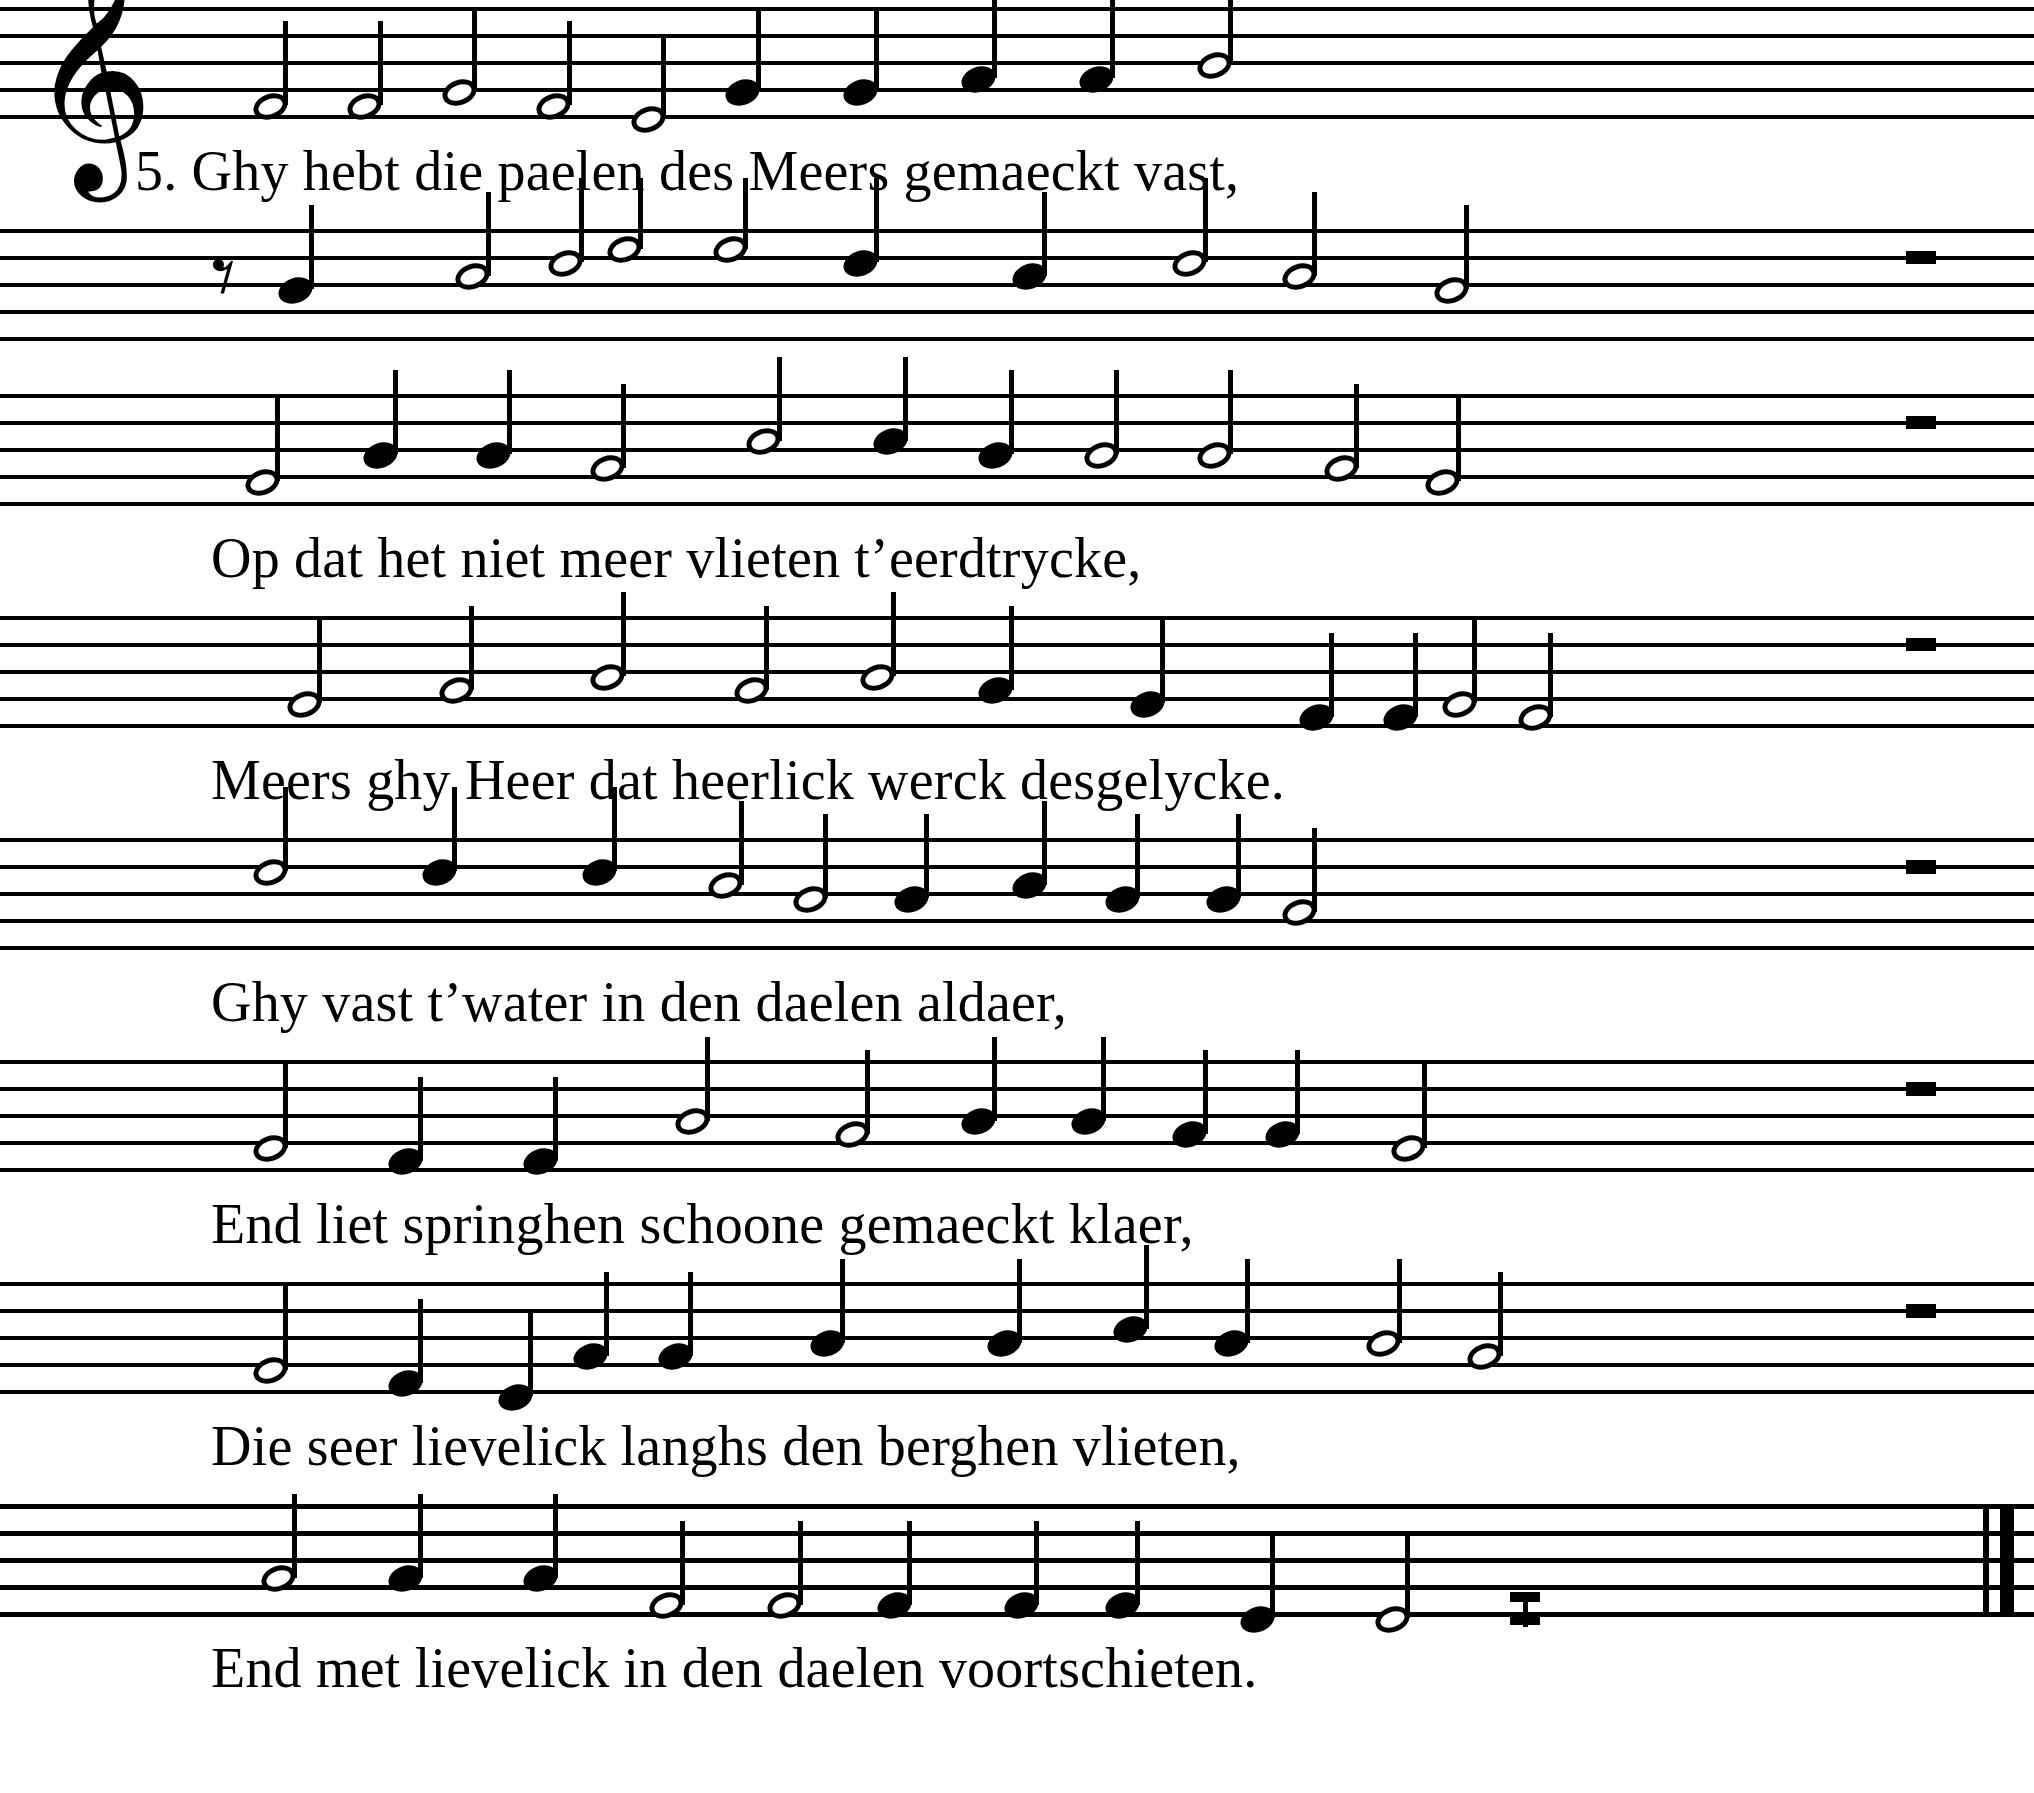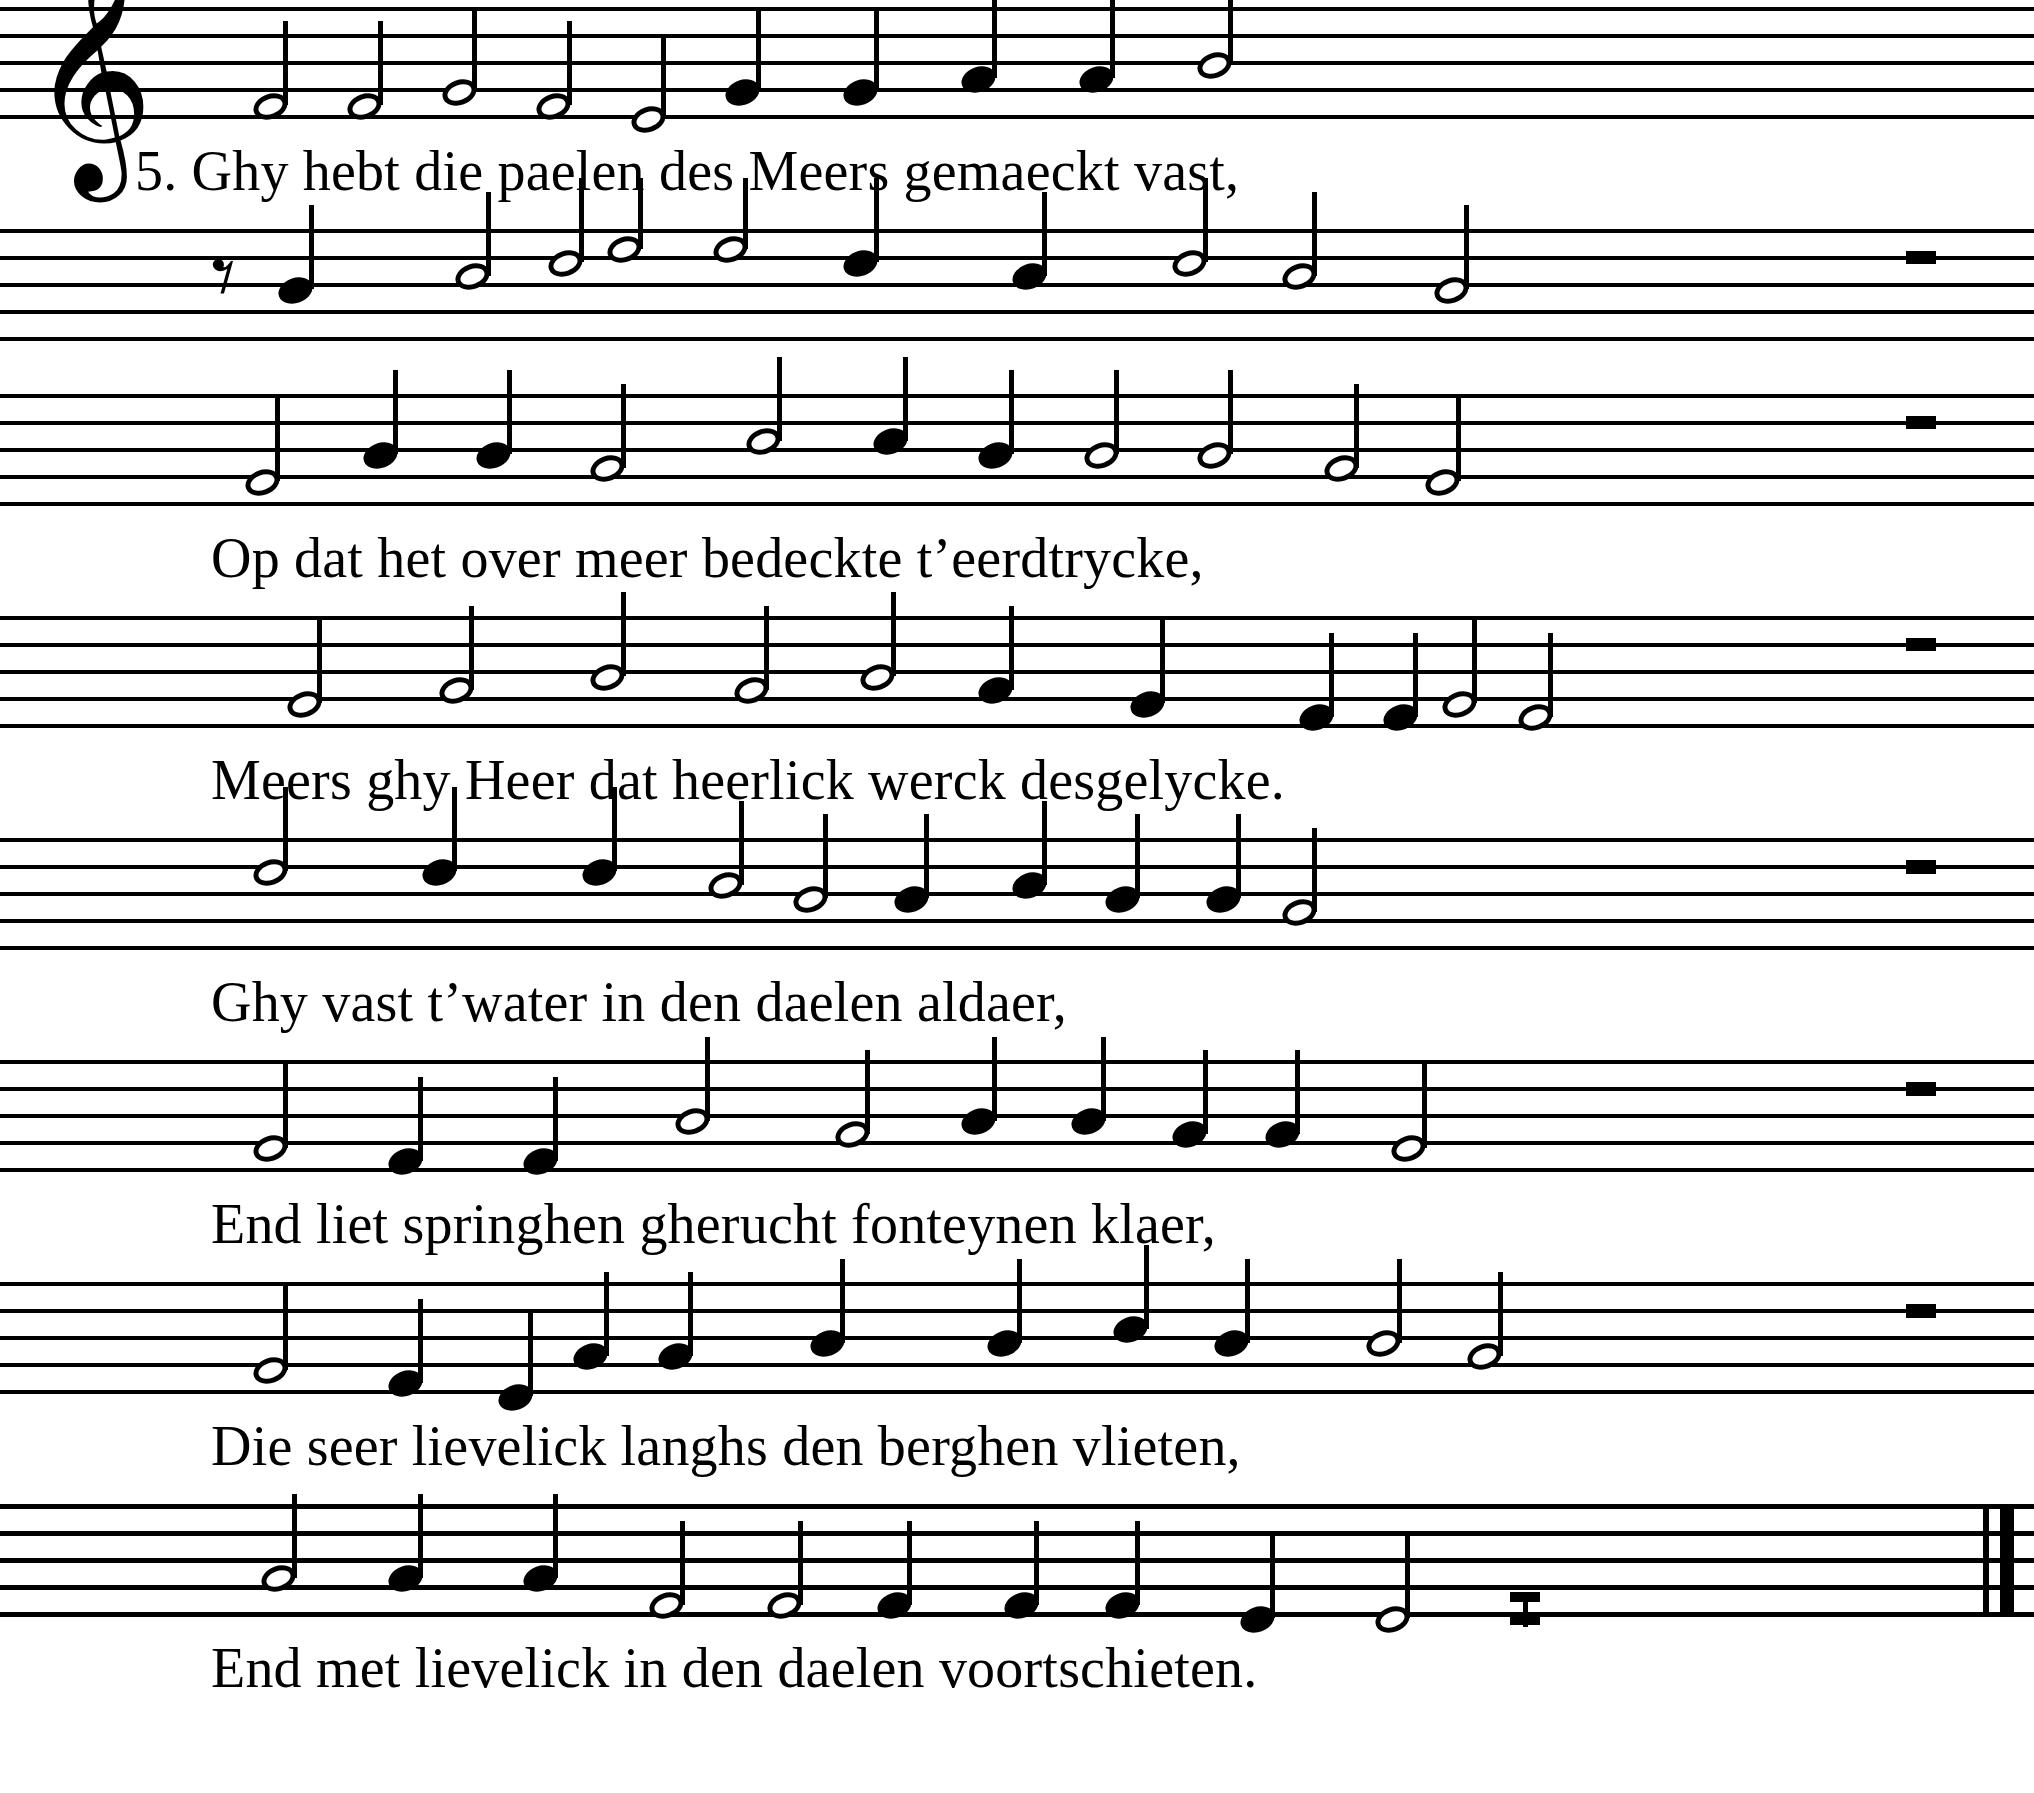--- a/index.html
+++ b/index.html
@@ -226,21 +226,21 @@
           <div class="stem" style="left: 1114px; top: -23.6px; height: 84px;"></div>
           <div class="note open" style="left: 1197px; top: 49px;"></div>
           <div class="stem" style="left: 1228px; top: -23.6px; height: 84px;"></div>
           <div class="note open" style="left: 1324px; top: 62px;"></div>
           <div class="stem" style="left: 1354px; top: -10px; height: 84px;"></div>
           <div class="note open" style="left: 1425px; top: 76px;"></div>
           <div class="stem" style="left: 1456px; top: 3.4px; height: 84px;"></div>
         </div>
     </div>
     <div class="gap-a"></div>
-    <div class="lyric">Op dat het over meer bedeckte t’eerdtrycke,</div>
+    <div class="lyric">Op dat het niet meer vlieten t’eerdtrycke,</div>
     <div class="gap-b"></div>
   </div>
 
   <div class="system">
     <div class="staff">
       <div class="lines">
           <i></i>
           <i></i>
           <i></i>
           <i></i>
@@ -342,21 +342,21 @@
           <div class="stem" style="left: 1101px; top: -23.6px; height: 84px;"></div>
           <div class="note filled" style="left: 1172px; top: 62px;"></div>
           <div class="stem" style="left: 1203px; top: -10px; height: 84px;"></div>
           <div class="note filled" style="left: 1265px; top: 62px;"></div>
           <div class="stem" style="left: 1295px; top: -10px; height: 84px;"></div>
           <div class="note open" style="left: 1391px; top: 76px;"></div>
           <div class="stem" style="left: 1422px; top: 3.4px; height: 84px;"></div>
         </div>
     </div>
     <div class="gap-a"></div>
-    <div class="lyric">End liet springhen gherucht fonteynen klaer,</div>
+    <div class="lyric">End liet springhen schoone gemaeckt klaer,</div>
     <div class="gap-b"></div>
   </div>
 
   <div class="system">
     <div class="staff">
       <div class="lines">
           <i></i>
           <i></i>
           <i></i>
           <i></i>

